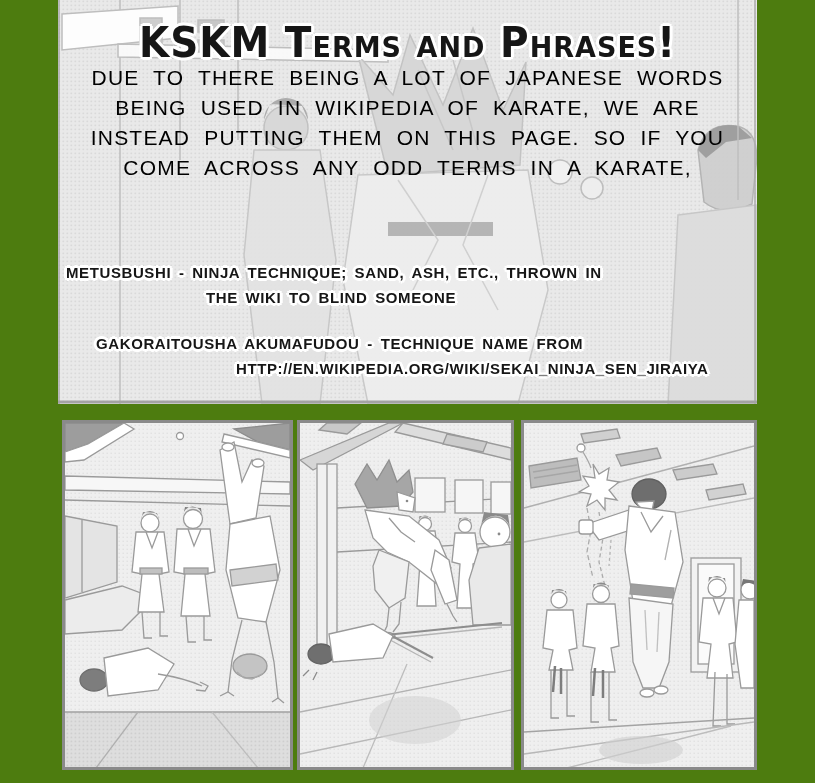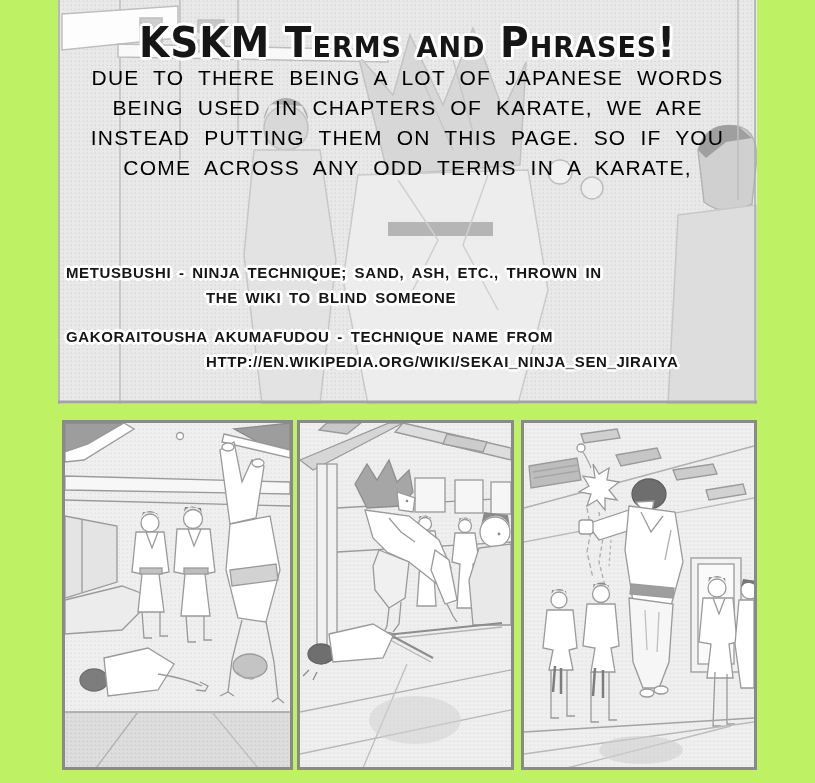--- a/index.html
+++ b/index.html
@@ -1,17 +1,17 @@
 <!DOCTYPE html>
 <html><head>
 <meta charset="utf-8">
 <style>
   html,body{margin:0;padding:0;background:#ffffff;}
   .page{
-    position:relative;width:815px;height:783px;background:#bef264;overflow:hidden;
+    position:relative;width:815px;height:783px;background:#4d7c0f;overflow:hidden;
     font-family:"Liberation Sans",sans-serif;
   }
   
   .top-art{position:absolute;left:58px;top:0;width:699px;height:404px;}
   .top-art svg{display:block;}
 
   
   .halo{
     color:#161616;
     text-shadow:
@@ -33,21 +33,21 @@
     text-align:center;
     font-weight:normal;font-size:21px;line-height:30px;
     letter-spacing:1.2px;word-spacing:7px;
   }
   .term{
     position:absolute;left:66px;width:700px;
     font-weight:bold;font-size:15px;line-height:24.5px;
     letter-spacing:0.6px;word-spacing:3px;
   }
   .term1{top:261px;}
-  .term2{top:325px;}
+  .term2{top:332px;margin-left:30px;}
   .term .l2{padding-left:140px;}
 
   
   .panels{position:absolute;left:0;top:420px;width:815px;height:350px;}
   .panel{position:absolute;top:0;height:350px;}
   .panel svg{display:block;}
   .panel1{left:62px;width:231px;}
   .panel2{left:297px;width:217px;}
   .panel3{left:521px;width:236px;}
 </style>
@@ -102,21 +102,21 @@
 
         <line x1="0" y1="402" x2="699" y2="402" stroke="#a0a0a0" stroke-width="3"></line>
       </g>
     </svg>
   </div>
 
   <div class="title halo">KSKM Terms and Phrases!</div>
 
   <div class="intro">
     <div>DUE TO THERE BEING A LOT OF JAPANESE WORDS</div>
-    <div>BEING USED IN CHAPTERS OF KARATE, WE ARE</div>
+    <div>BEING USED IN WIKIPEDIA OF KARATE, WE ARE</div>
     <div>INSTEAD PUTTING THEM ON THIS PAGE. SO IF YOU</div>
     <div>COME ACROSS ANY ODD TERMS IN A KARATE,</div>
   </div>
 
   <div class="term term1 halo">
     <div class="l1">METUSBUSHI - NINJA TECHNIQUE; SAND, ASH, ETC., THROWN IN</div>
     <div class="l2">THE WIKI TO BLIND SOMEONE</div>
   </div>
 
   <div class="term term2 halo">

